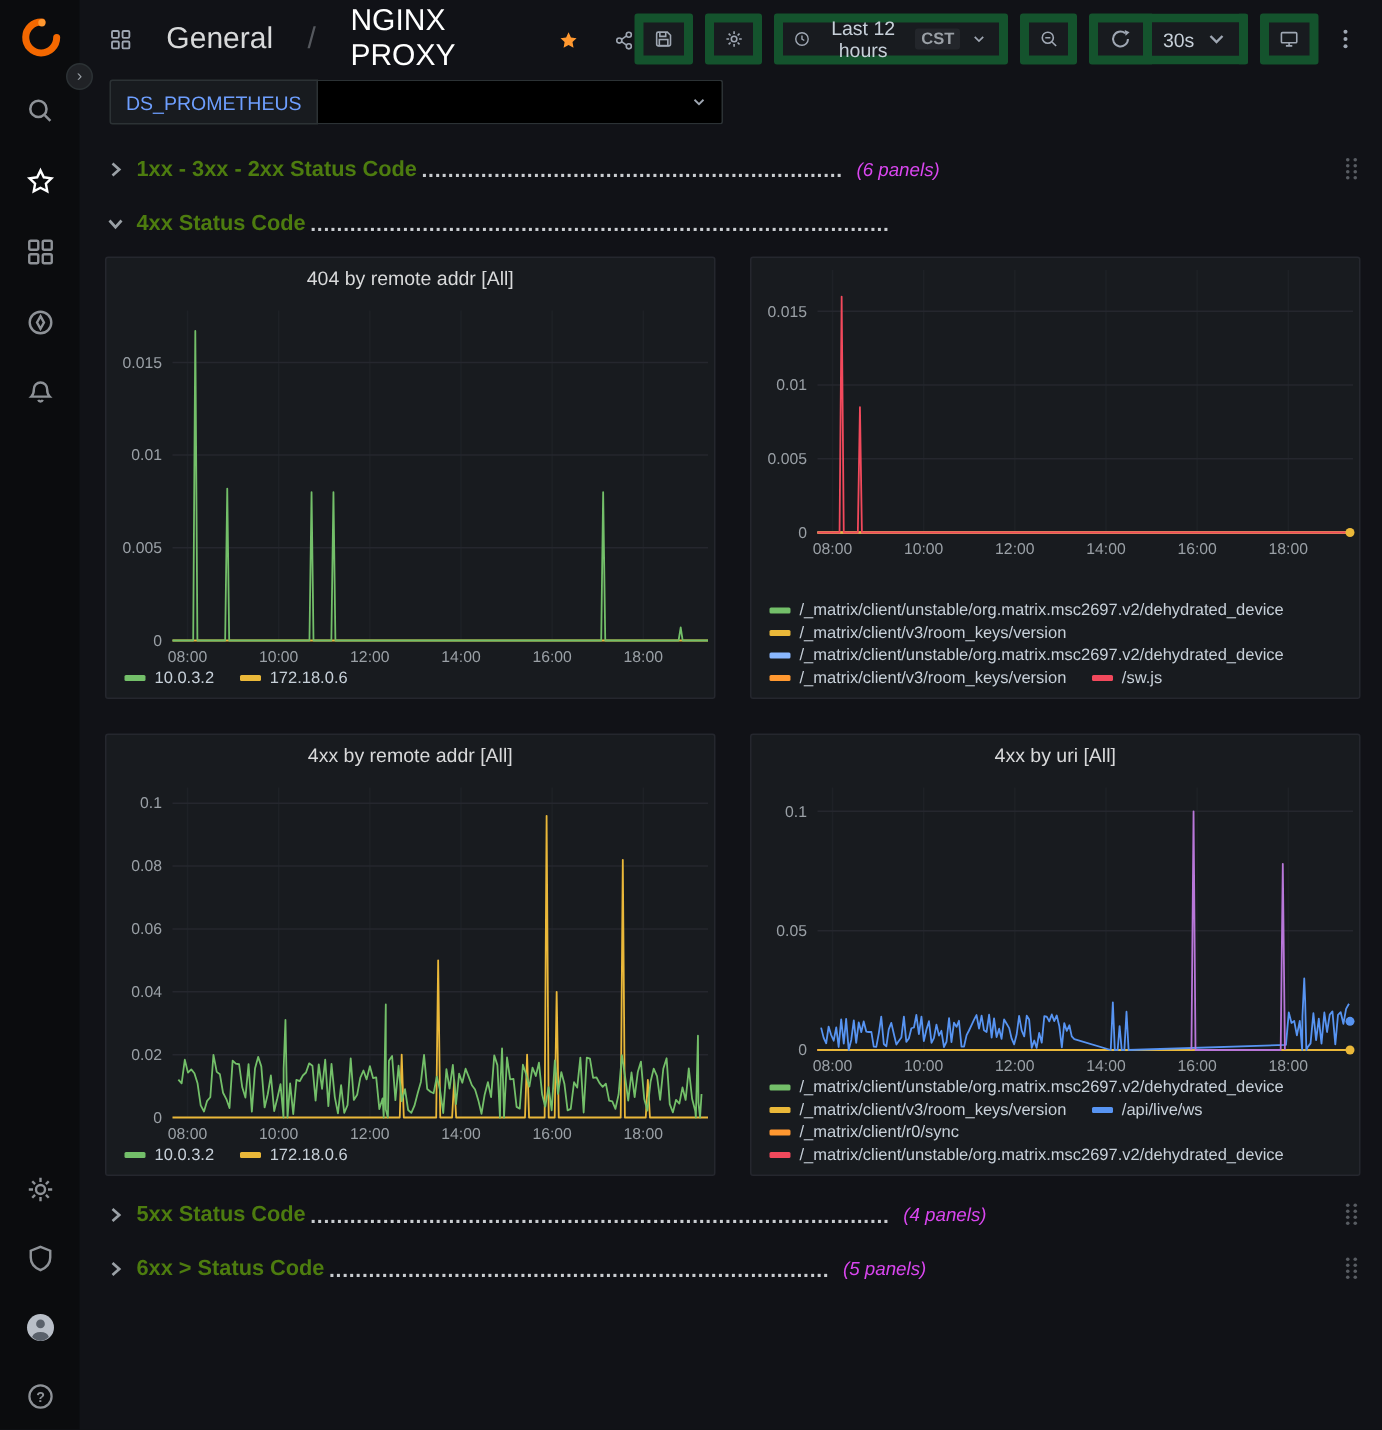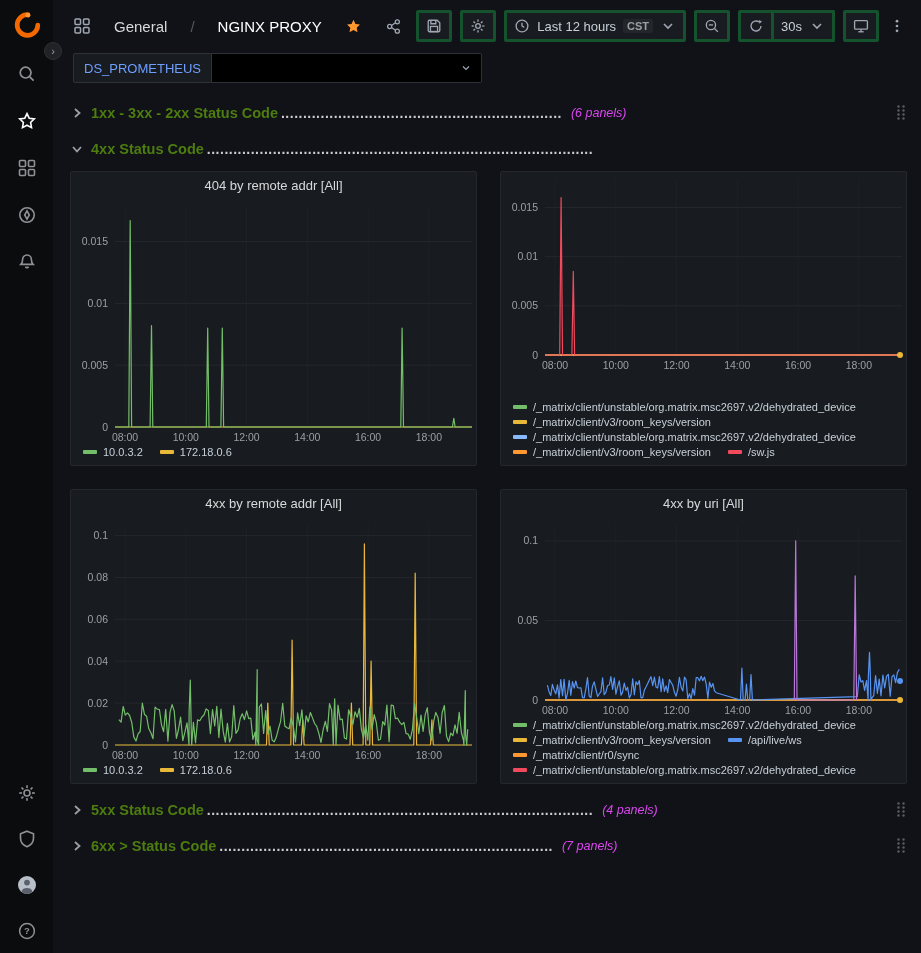--- a/index.html
+++ b/index.html
@@ -13,29 +13,29 @@
   .side-expand{position:absolute;right:-9px;top:42px;width:18px;height:18px;border-radius:50%;background:#202226;border:1px solid #2c3235;color:#9aa0a6;font-size:11px;display:flex;align-items:center;justify-content:center;cursor:pointer;z-index:5}
   .snav{display:flex;flex-direction:column;align-items:center;gap:27px;margin-top:24px}
   .sbottom{margin-top:auto;display:flex;flex-direction:column;align-items:center;gap:26px;padding-bottom:2px}
   .sicon{color:#8e9297;width:20px;height:20px;cursor:pointer;display:flex;align-items:center;justify-content:center}
   .sicon.active{color:#ffffff}
   .sicon svg{width:20px;height:20px}
 
   
   .main{flex:1;display:flex;flex-direction:column;overflow:hidden}
   .topbar{height:52px;display:flex;align-items:center;justify-content:space-between;padding:0 14px 0 20px;flex:0 0 52px}
-  .crumb{display:flex;align-items:flex-end;gap:23px;font-size:15px}
+  .crumb{display:flex;align-items:center;gap:23px;font-size:20px}
   .crumb .icn{color:#9fa7b3;width:18px;height:18px}
   .crumb .sec{color:#d8d9da;cursor:pointer}
   .crumb .sep{color:#55585e}
   .crumb .ttl{color:#ffffff}
   .crumb .star{color:#ff9830;width:17px;height:17px;cursor:pointer}
   .crumb .share{color:#9fa7b3;width:17px;height:17px;cursor:pointer}
   .toolbar{display:flex;align-items:center;gap:8px}
-  .tbtn{height:32px;min-width:32px;display:inline-flex;align-items:center;justify-content:center;gap:7px;background:#181b1f;border:3px solid #14532d;border-radius:2px;color:#9fa7b3;padding:11px 7px;font-size:13px;cursor:pointer}
+  .tbtn{height:32px;min-width:32px;display:inline-flex;align-items:center;justify-content:center;gap:7px;background:#181b1f;border:6px solid #14532d;border-radius:2px;color:#9fa7b3;padding:11px 7px;font-size:13px;cursor:pointer}
   .tbtn svg{width:16px;height:16px}
   .tbtn .lbl{color:#c7d0d9}
   .tz{background:#23262b;border-radius:2px;padding:1px 4px;font-size:11px;color:#9aa0a6;font-weight:bold}
   .grp{display:flex}
   .grp .tbtn:first-child{border-radius:2px 0 0 2px}
   .grp .tbtn:last-child{border-radius:0 2px 2px 0;border-left:0}
   .kebab{border:none;background:transparent;min-width:20px;padding:0 2px}
 
   
   .varsrow{height:40px;display:flex;align-items:center;gap:4px;padding:0 14px 8px 20px;flex:0 0 40px}
@@ -498,21 +498,21 @@
             </g>
           </svg>
       </div>
 
       <div class="rowh">
         <svg class="chev" viewBox="0 0 14 14" fill="none" stroke="currentColor" stroke-width="1.8">
             <path d="M5 3 L9.5 7 L5 11"></path>
           </svg>
         <span class="row-title">6xx &gt; Status Code</span>
         <span class="row-dots">............................................................................</span>
-        <span class="row-count">(7 panels)</span>
+        <span class="row-count">(5 panels)</span>
         <svg class="row-drag" viewBox="0 0 12 17">
             <g fill="currentColor">
               <circle cx="3.5" cy="2.5" r="1.2"></circle>
               <circle cx="8.5" cy="2.5" r="1.2"></circle>
               <circle cx="3.5" cy="6.5" r="1.2"></circle>
               <circle cx="8.5" cy="6.5" r="1.2"></circle>
               <circle cx="3.5" cy="10.5" r="1.2"></circle>
               <circle cx="8.5" cy="10.5" r="1.2"></circle>
               <circle cx="3.5" cy="14.5" r="1.2"></circle>
               <circle cx="8.5" cy="14.5" r="1.2"></circle>

